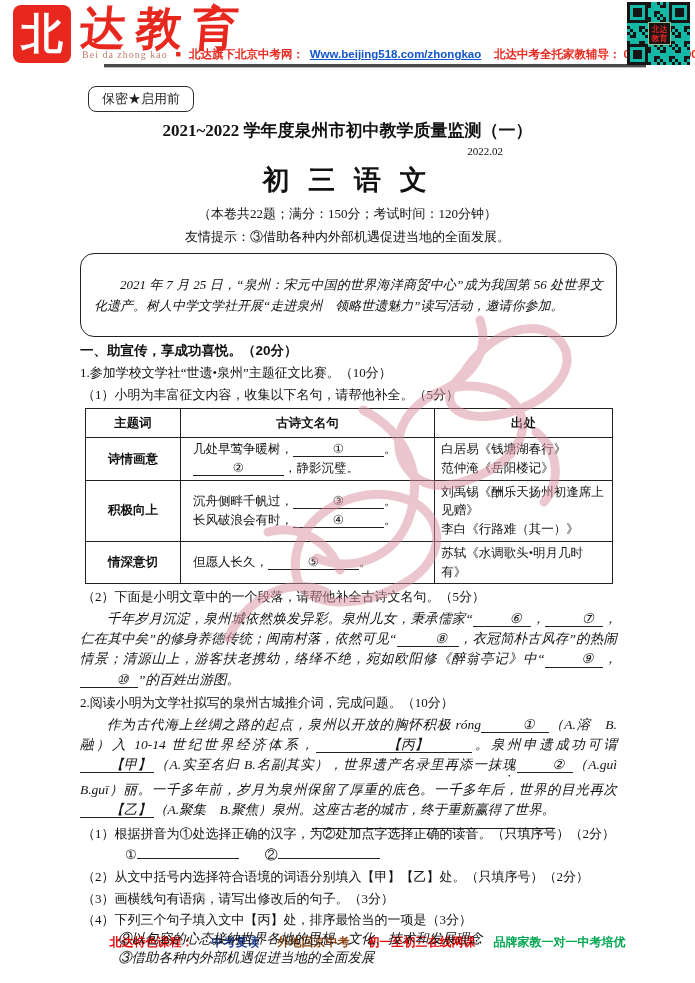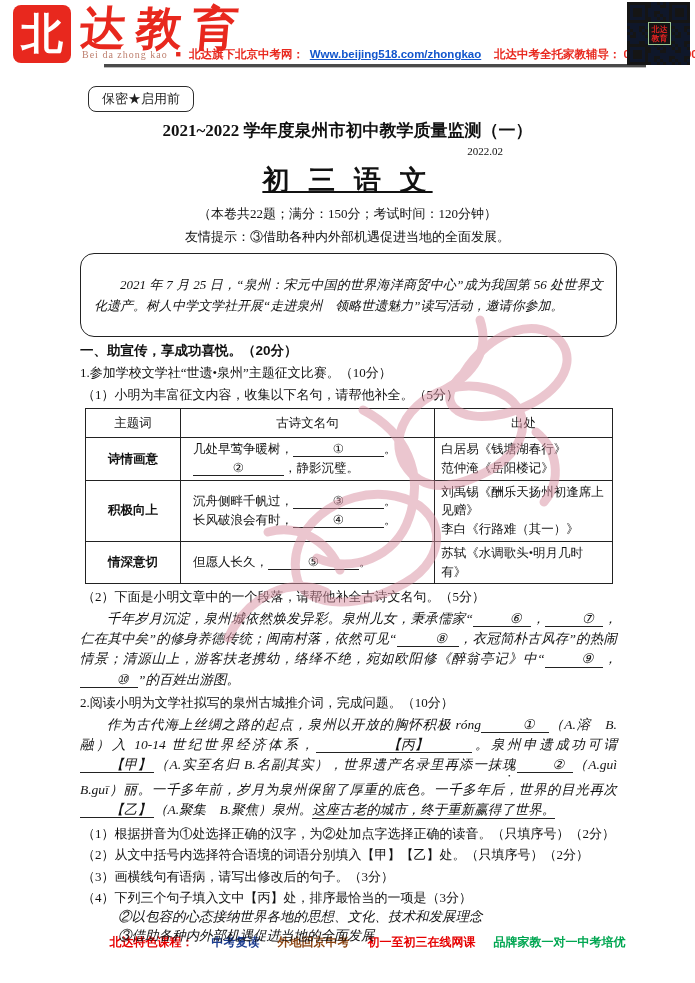--- a/index.html
+++ b/index.html
@@ -13,53 +13,53 @@
   .brand{position:absolute;left:80px;top:-2px;color:#e8281e;font-size:46px;font-weight:900;
          letter-spacing:10px;transform:skewX(-5deg);white-space:nowrap;}
   .tagrow{position:absolute;left:82px;top:47px;font-size:11.5px;white-space:nowrap;}
   .pinyin{color:#bd7e6d;font-size:10px;margin-right:5px;letter-spacing:1px;}
   .bullet{color:#e8281e;font-size:9px;margin-right:5px;vertical-align:1px;}
   .redtxt{color:#e8281e;font-weight:bold;font-family:"Liberation Sans","DejaVu Sans",sans-serif;font-size:11.5px;}
   .sitelink{color:#1155cc;text-decoration:underline;font-weight:bold;margin:0 10px 0 3px;
             font-family:"Liberation Sans","DejaVu Sans",sans-serif;font-size:11.5px;}
   .rule{position:absolute;left:104px;top:64px;width:542px;height:3px;background:#4a4a4a;border-bottom:1px solid #bbb;}
   
-  .qr{position:absolute;right:5px;top:2px;width:63px;height:63px;background:#0f172a;display:grid;
+  .qr{position:absolute;right:5px;top:2px;width:63px;height:63px;background:#14b8a6;display:grid;
       grid-template-rows:repeat(21,3px);grid-template-columns:repeat(21,3px);}
   .qr>div{background:#151515;}
   .qr-logo{position:absolute;left:21px;top:20px;width:21px;height:21px;background:#d9ecd2;
            border:1px solid #9bc48f;display:flex;align-items:center;justify-content:center;z-index:2;}
   .qr-logo span{color:#d22;font-size:8px;line-height:9px;width:18px;text-align:center;
                 word-break:break-all;font-weight:bold;}
   
   .badge{display:inline-block;margin:2px 0 0 88px;border:1.5px solid #2c2c2c;border-radius:8px;
          padding:3px 13px;font-size:13px;color:#1e1e1e;}
   .t1{text-align:center;font-weight:bold;font-size:17px;margin:7px 0 0;}
   .tdate{text-align:right;padding-right:192px;font-size:11px;margin-top:3px;}
-  .t2{text-align:center;font-weight:bold;font-size:27px;letter-spacing:6px;margin:5px 0 0;text-decoration:underline;}
+  .t2{text-align:center;font-weight:bold;font-size:27px;letter-spacing:6px;margin:5px 0 0;}
   .t3{text-align:center;font-size:13px;margin-top:7px;}
   .t4{text-align:center;font-size:13px;margin-top:5px;}
   
   .content{position:relative;padding:0 78px 0 80px;z-index:1;}
   .introbox{border:1.5px solid #222;border-radius:14px;padding:20px 13px;margin:7px 0 4px;
             line-height:1.62;text-indent:2em;text-align:justify;}
   .sechead{font-weight:bold;font-family:"Liberation Sans","DejaVu Sans",sans-serif;font-size:13.5px;margin-top:5px;}
   .qline{margin-top:4px;line-height:1.35;}
   .sub{margin-left:2px;}
   
   table{border-collapse:collapse;margin:5px 0 2px 5px;width:528px;font-size:12.5px;}
   th,td{border:1px solid #222;padding:2px 6px;vertical-align:middle;line-height:1.5;}
-  th{font-family:"Liberation Sans","DejaVu Sans",sans-serif;font-weight:normal;height:24px;}
+  th{font-family:"Liberation Sans","DejaVu Sans",sans-serif;font-weight:bold;height:24px;}
   td.theme{text-align:center;font-family:"Liberation Sans","DejaVu Sans",sans-serif;font-weight:bold;width:88px;}
   td.verse{width:248px;padding-left:12px;}
   td.src{width:176px;}
   
   .blank{display:inline-block;min-width:85px;border-bottom:1px solid #222;text-align:center;
          line-height:1.05;padding:0 3px;}
-  .uline{border-bottom:1px solid #222;padding-bottom:1px;}
+  .uline{border-bottom:1px solid #222;padding-bottom:11px;}
   .dotchar{-webkit-text-emphasis:filled dot #111;-webkit-text-emphasis-position:under left;
            text-emphasis:filled dot #111;text-emphasis-position:under left;}
   .kai{font-style:italic;}
   .para{margin:3px 0 0;line-height:1.5;text-indent:2em;text-align:justify;font-size:13.5px;}
   .blankline{margin:4px 0 2px 45px;}
   .items{margin-left:38px;line-height:1.45;font-size:13.5px;}
   
   .promo{position:absolute;left:0;bottom:32px;width:100%;text-align:center;font-weight:bold;
          font-size:12px;font-family:"Liberation Sans","DejaVu Sans",sans-serif;padding-left:20px;}
   .promo span{margin:0 9px;}
@@ -342,20 +342,21 @@
     </tbody>
       </table>
 
     <div class="qline sub">（2）下面是小明文章中的一个段落，请帮他补全古诗文名句。（5分）</div>
     <p class="para kai"><span>千年岁月沉淀，泉州城依然焕发异彩。泉州儿女，秉承儒家“</span><span class="blank" style="min-width: 52px;">⑥</span><span>，</span><span class="blank" style="min-width: 52px;">⑦</span><span>，仁在其中矣”的修身养德传统；闽南村落，依然可见“</span><span class="blank" style="min-width: 56px;">⑧</span><span>，衣冠简朴古风存”的热闹情景；清源山上，游客扶老携幼，络绎不绝，宛如欧阳修《醉翁亭记》中“</span><span class="blank" style="min-width: 52px;">⑨</span><span>，</span><span class="blank" style="min-width: 52px;">⑩</span><span>”的百姓出游图。</span></p>
 
     <div class="qline">2.阅读小明为文学社拟写的泉州古城推介词，完成问题。（10分）</div>
     <p class="para kai"><span>作为古代海上丝绸之路的起点，泉州以开放的胸怀积极 róng</span><span class="blank" style="min-width: 62px;">①</span><span>（A.溶　B.融）入 10-14 世纪世界经济体系，</span><span class="blank" style="min-width: 150px;">【丙】</span><span>。泉州申遗成功可谓</span><span class="blank" style="min-width: 68px;">【甲】</span><span>（A.实至名归 B.名副其实），世界遗产名录里再添一抹</span><span class="dotchar">瑰</span><span class="blank" style="min-width: 50px;">②</span><span>（A.guì　B.guī）丽。一千多年前，岁月为泉州保留了厚重的底色。一千多年后，世界的目光再次</span><span class="blank" style="min-width: 68px;">【乙】</span><span>（A.聚集　B.聚焦）泉州。</span><span class="uline">这座古老的城市，终于重新赢得了世界。</span></p>
 
     <div class="qline sub">（1）根据拼音为①处选择正确的汉字，为②处加点字选择正确的读音。（只填序号）（2分）</div>
+    <div class="blankline"><span>①</span><span class="blank" style="min-width: 96px;"></span><span>　　②</span><span class="blank" style="min-width: 96px;"></span></div>
 
     <div class="qline sub">（2）从文中括号内选择符合语境的词语分别填入【甲】【乙】处。（只填序号）（2分）</div>
 
     <div class="qline sub">（3）画横线句有语病，请写出修改后的句子。（3分）</div>
     <div class="qline sub">（4）下列三个句子填入文中【丙】处，排序最恰当的一项是（3分）</div>
 
     <div class="items kai">②以包容的心态接纳世界各地的思想、文化、技术和发展理念</div>
     <div class="items kai">③借助各种内外部机遇促进当地的全面发展</div>
 
   </div>

